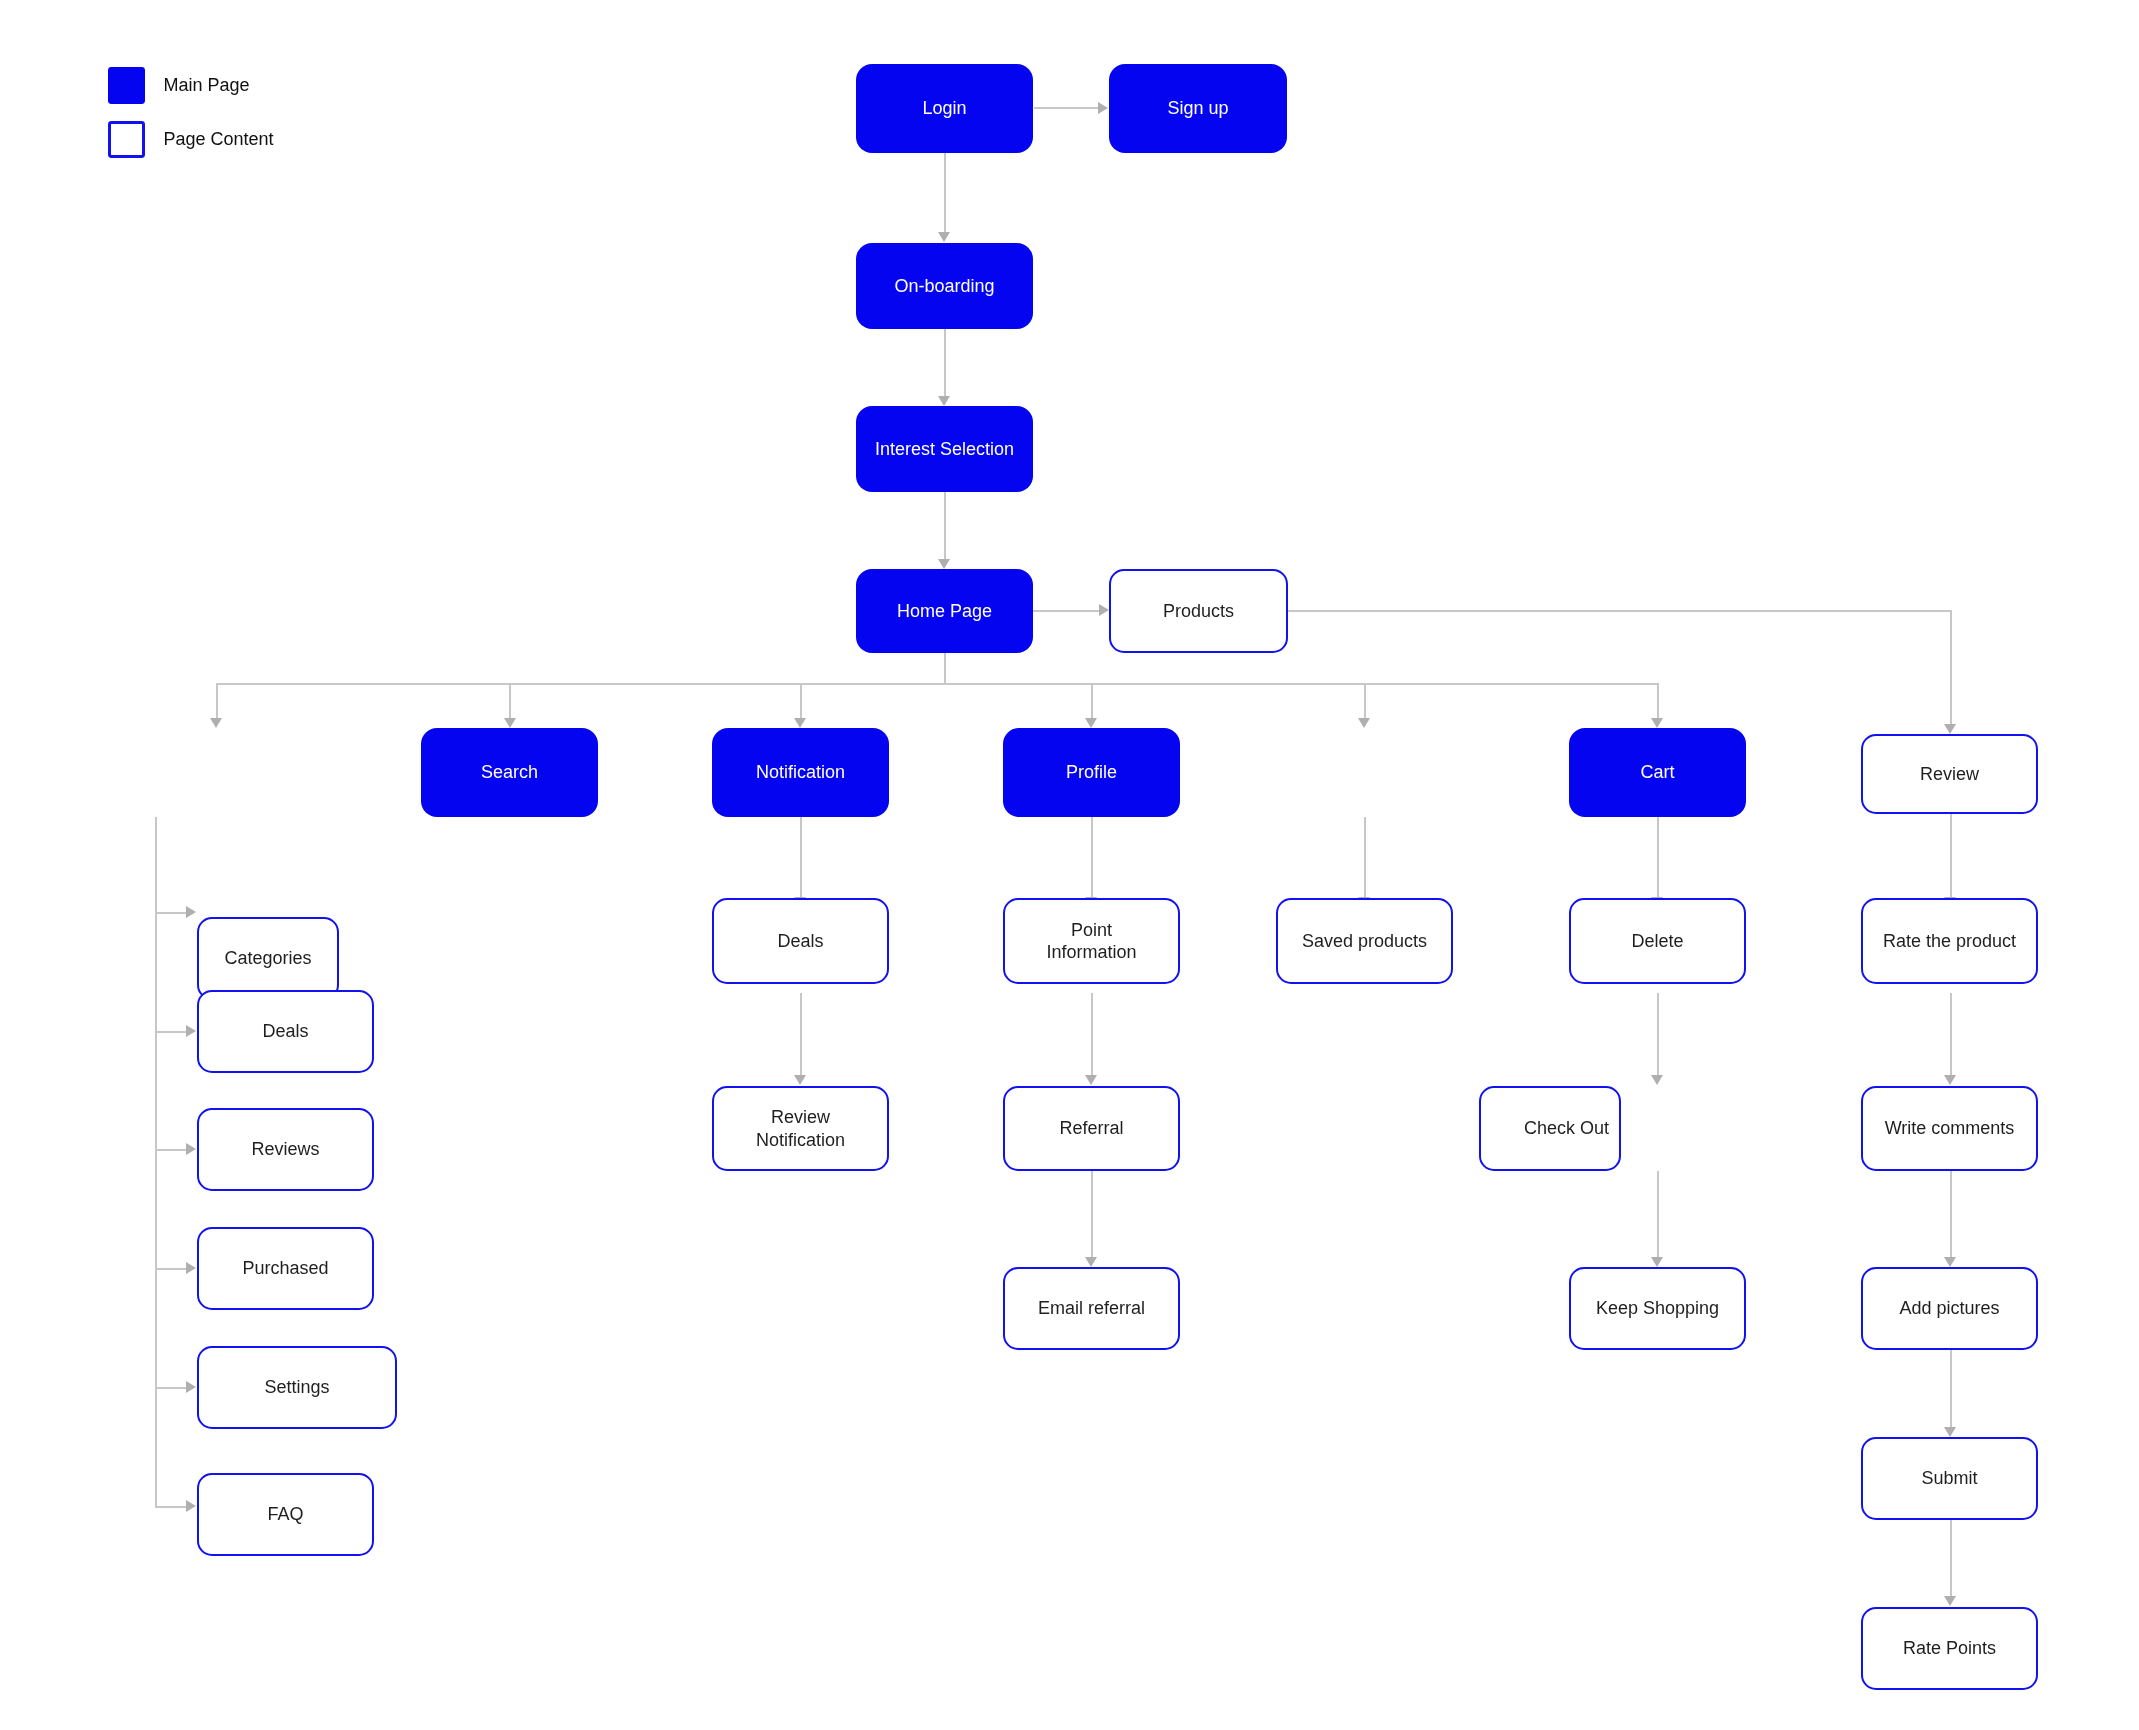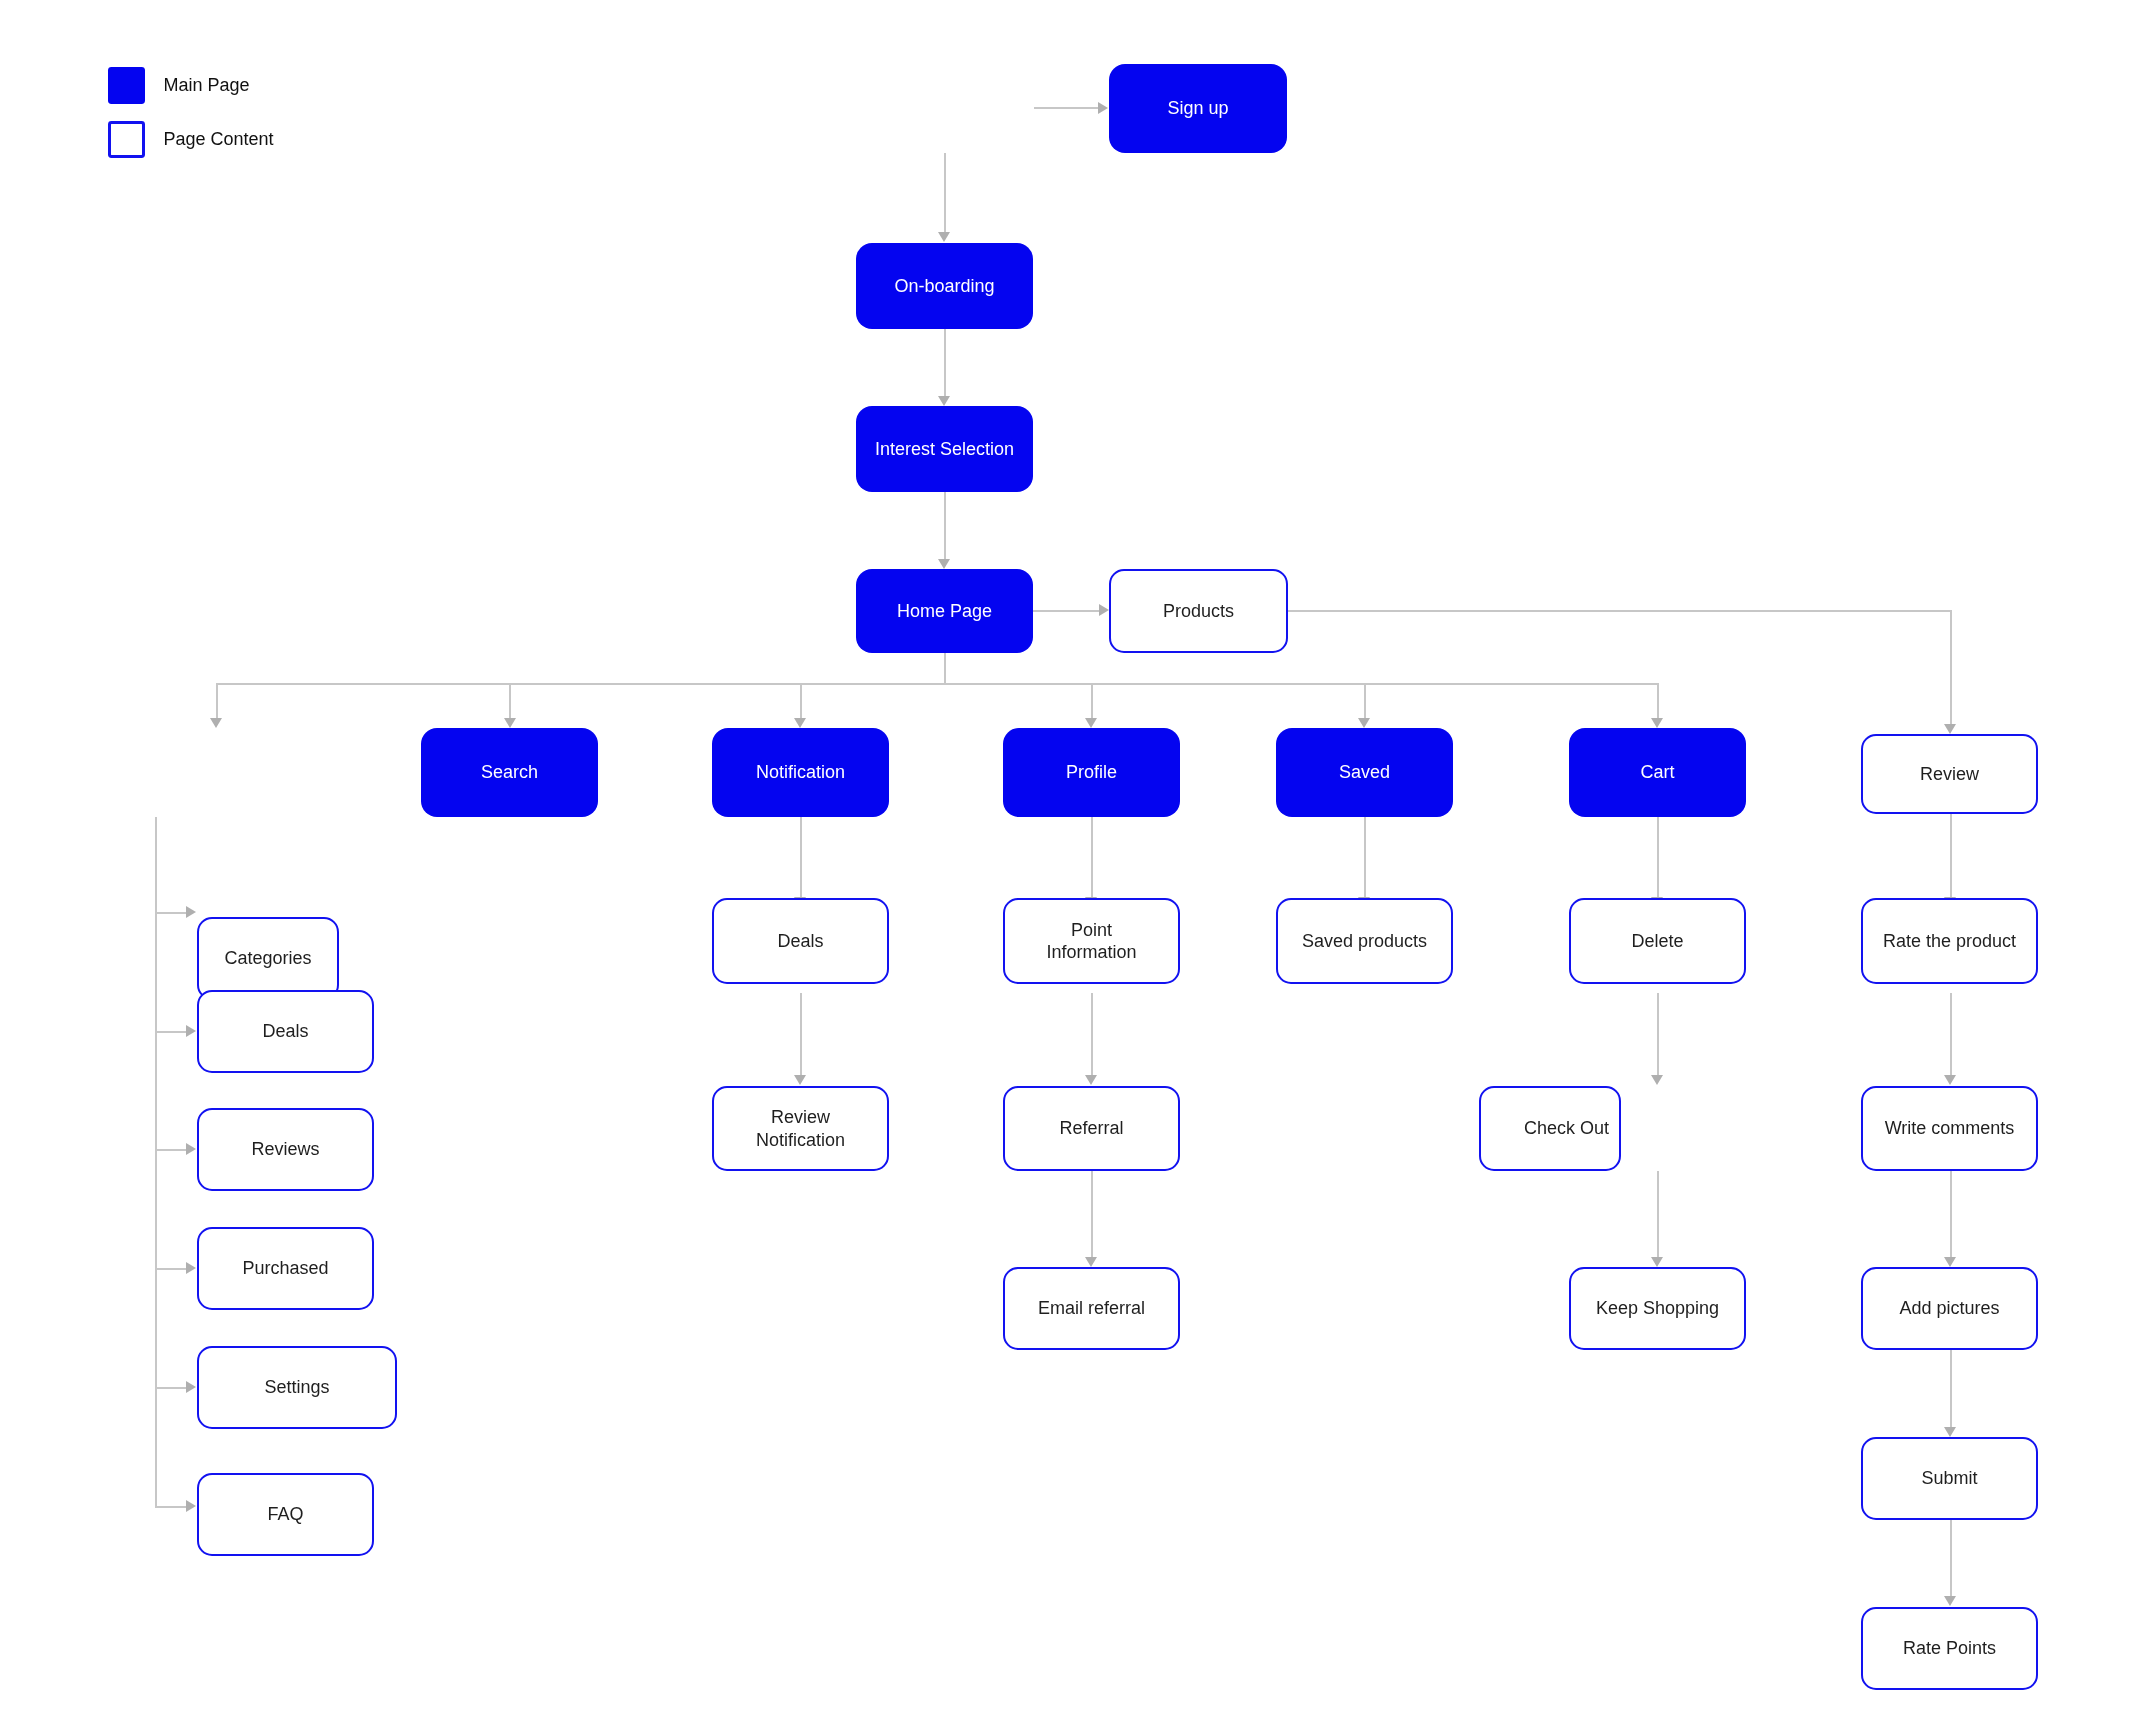--- a/index.html
+++ b/index.html
@@ -120,30 +120,30 @@
   <div class="arr-d" style="left:1944px;top:897px;"></div>
   <div class="vline" style="left:1950px;top:993px;height:83px;"></div>
   <div class="arr-d" style="left:1944px;top:1075px;"></div>
   <div class="vline" style="left:1950px;top:1171px;height:87px;"></div>
   <div class="arr-d" style="left:1944px;top:1257px;"></div>
   <div class="vline" style="left:1950px;top:1350px;height:78px;"></div>
   <div class="arr-d" style="left:1944px;top:1427px;"></div>
   <div class="vline" style="left:1950px;top:1520px;height:77px;"></div>
   <div class="arr-d" style="left:1944px;top:1596px;"></div>
 
+  <div class="node n-main" style="left:856px;top:64px;width:177px;height:89px;">Login</div>
   <div class="node n-main" style="left:1109px;top:64px;width:178px;height:89px;">Sign up</div>
   <div class="node n-main" style="left:856px;top:243px;width:177px;height:86px;">On-boarding</div>
   <div class="node n-main" style="left:856px;top:406px;width:177px;height:86px;">Interest Selection</div>
   <div class="node n-main" style="left:856px;top:569px;width:177px;height:84px;">Home Page</div>
   <div class="node n-content" style="left:1109px;top:569px;width:179px;height:84px;">Products</div>
 
   <div class="node n-main" style="left:421px;top:728px;width:177px;height:89px;">Search</div>
   <div class="node n-main" style="left:712px;top:728px;width:177px;height:89px;">Notification</div>
   <div class="node n-main" style="left:1003px;top:728px;width:177px;height:89px;">Profile</div>
-  <div class="node n-main" style="left:1276px;top:728px;width:177px;height:89px;">Saved</div>
   <div class="node n-main" style="left:1569px;top:728px;width:177px;height:89px;">Cart</div>
   <div class="node n-content" style="left:1861px;top:734px;width:177px;height:80px;">Review</div>
 
   <div class="node n-content" style="left:197px;top:871px;width:142px;height:83px;margin-top:46px;">Categories</div>
   <div class="node n-content" style="left:197px;top:990px;width:177px;height:83px;">Deals</div>
   <div class="node n-content" style="left:197px;top:1108px;width:177px;height:83px;">Reviews</div>
   <div class="node n-content" style="left:197px;top:1227px;width:177px;height:83px;">Purchased</div>
   <div class="node n-content" style="left:197px;top:1346px;width:200px;height:83px;">Settings</div>
   <div class="node n-content" style="left:197px;top:1465px;width:177px;height:83px;margin-top:8px;">FAQ</div>
 

